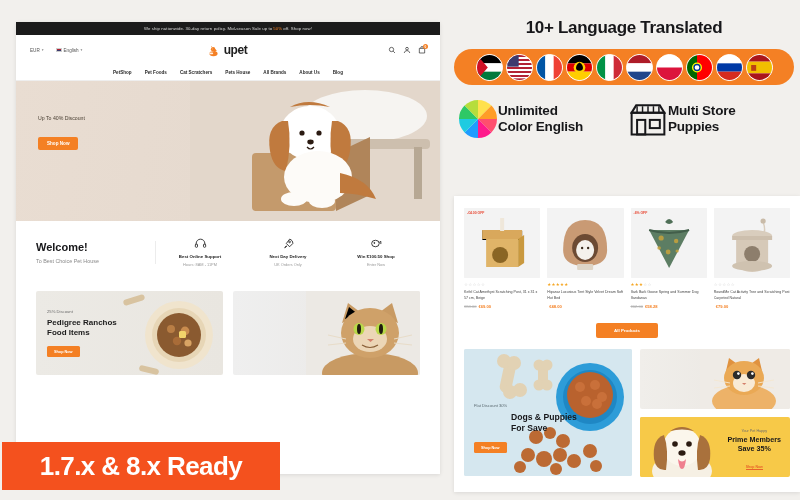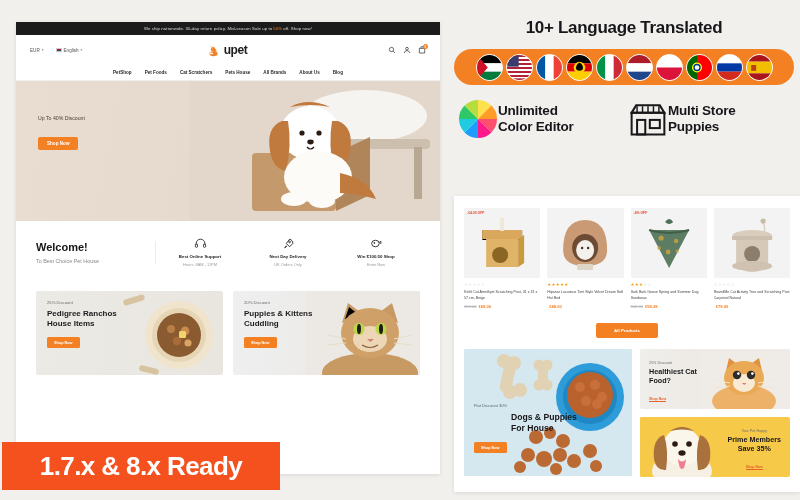--- a/index.html
+++ b/index.html
@@ -82,21 +82,21 @@
   .feat { flex: 1; text-align: center; }
   .feat svg { display: block; margin: 0 auto 4px; }
   .feat-t { font-size: 4.4px; font-weight: 700; color: #222; }
   .feat-s { font-size: 3.9px; color: #9b9b9b; margin-top: 3px; }
 
   
   .promos { display: flex; gap: 10px; padding: 8px 20px 0; }
   .promo { flex: 1; height: 84px; position: relative; overflow: hidden; border-radius: 2px; }
   .promo.one { background: linear-gradient(90deg,#eceae5 0%, #e9e6e0 100%); }
   .promo.two { background: linear-gradient(90deg,#efefef 0%, #e8e6e3 100%); }
-  .promo-copy { position: absolute; left: 11px; top: 9px; z-index: 3; }
+  .promo-copy { position: absolute; left: 11px; top: 18px; z-index: 3; }
   .promo-eyebrow { font-size: 4.2px; color: #6b6b6b; margin-bottom: 4px; }
   .promo-title { font-size: 8px; font-weight: 700; color: #1c1c1c; line-height: 1.2; }
   .btn-sm { display:inline-block; background: #f48024; color:#fff; font-size: 3.8px;
             font-weight: 600; border:none; padding: 3.5px 7px; border-radius: 1.5px; margin-top: 9px; cursor:pointer; }
   .promo-art { position: absolute; right: -6px; bottom: -10px; }
 
   
   .ribbon {
     position: absolute; left: 2px; top: 442px; width: 278px; height: 48px;
     background: #f4511e; display: flex; align-items: center; justify-content: center;
@@ -306,21 +306,21 @@
           <rect x="70" y="42" width="7" height="7" rx="1.5" fill="#f2d46a"></rect>
           <g fill="#d8c3a0">
             <rect x="14" y="8" width="22" height="6" rx="3" transform="rotate(-18 25 11)"></rect>
             <rect x="30" y="78" width="20" height="6" rx="3" transform="rotate(14 40 81)"></rect>
           </g>
         </svg>
         <div class="promo-copy">
           <div class="promo-eyebrow">25% Discount</div>
           <div class="promo-title">
             <div>Pedigree Ranchos</div>
-            <div>House Items</div>
+            <div>Food Items</div>
           </div>
           <button class="btn-sm">Shop Now</button>
         </div>
       </div>
 
       <div class="promo two">
         <svg class="promo-art" width="120" height="96" viewBox="0 0 120 96">
           <rect width="120" height="96" fill="#ece9e4"></rect>
           <ellipse cx="64" cy="84" rx="48" ry="20" fill="#c89a63"></ellipse>
           <path d="M36 34 l6 -20 16 12z" fill="#c89a63"></path>
@@ -334,28 +334,20 @@
           <ellipse cx="75" cy="40" rx="2" ry="5" fill="#201a10"></ellipse>
           <path d="M61 50 l3.5 3 3.5 -3z" fill="#d4806c"></path>
           <path d="M56 56 q8 5 16 0" stroke="#8a6038" stroke-width="1.2" fill="none"></path>
           <g stroke="#e8dcc8" stroke-width="1">
               <path d="M40 50 L22 46"></path>
               <path d="M40 54 L22 56"></path>
               <path d="M88 50 L106 46"></path>
               <path d="M88 54 L106 56"></path>
             </g>
         </svg>
-        <div class="promo-copy">
-          <div class="promo-eyebrow">20% Discount</div>
-          <div class="promo-title">
-            <div>Puppies &amp; Kittens</div>
-            <div>Cuddling</div>
-          </div>
-          <button class="btn-sm">Shop Now</button>
-        </div>
       </div>
     </div>
   </div>
 
   <div class="ribbon">
     <span class="ribbon-txt">1.7.x &amp; 8.x Ready</span>
   </div>
 
   <div class="right">
 
@@ -456,21 +448,21 @@
             <path d="M0 0 L19 0 A19 19 0 0 1 13.4 13.4 Z" fill="#ff4f6e"></path>
             <path d="M0 0 L13.4 13.4 A19 19 0 0 1 0 19 Z" fill="#ff1a8c"></path>
             <path d="M0 0 L0 19 A19 19 0 0 1 -13.4 13.4 Z" fill="#1f9cff"></path>
             <path d="M0 0 L-13.4 13.4 A19 19 0 0 1 -19 0 Z" fill="#1ecbe1"></path>
             <path d="M0 0 L-19 0 A19 19 0 0 1 -13.4 -13.4 Z" fill="#2ec866"></path>
             <path d="M0 0 L-13.4 -13.4 A19 19 0 0 1 0 -19 Z" fill="#b6dd3c"></path>
           </g>
         </svg>
         <div class="fcell-txt">
           <div>Unlimited</div>
-          <div>Color Editor</div>
+          <div>Color English</div>
         </div>
       </div>
       <div class="fcell">
         <svg width="40" height="38" viewBox="0 0 44 40" fill="none" stroke="#17171a" stroke-width="2.2">
           <path d="M4 13 L9 5 H35 L40 13 Z"></path>
           <path d="M4 13 h36 v24 h-36 z"></path>
           <path d="M10 13v0M16 13v0"></path>
           <g stroke-width="1.6">
               <path d="M10 6v7M16 6v7M22 6v7M28 6v7M34 6v7"></path>
             </g>
@@ -612,21 +604,21 @@
                 <circle cx="126" cy="102" r="7"></circle>
                 <circle cx="132" cy="117" r="6"></circle>
               <circle cx="56" cy="118" r="6"></circle>
                 <circle cx="92" cy="120" r="6"></circle>
             </g>
           </svg>
           <div class="bb-copy">
             <div class="bb-eyebrow">Flat Discount 30%</div>
             <div class="bb-title">
               <div>Dogs &amp; Puppies</div>
-              <div>For House</div>
+              <div>For Save</div>
             </div>
             <button class="btn-sm">Shop Now</button>
           </div>
         </div>
 
         <div class="side-col">
           <div class="sb cat">
             <svg width="90" height="60" viewBox="0 0 90 60" style="position:absolute;right:0;top:0">
               <rect width="90" height="60" fill="#efebe6"></rect>
               <path d="M26 22 l3 -13 11 8z" fill="#e0923f"></path>
@@ -639,28 +631,20 @@
               <circle cx="38.4" cy="24.6" r="1.3" fill="#fff"></circle>
                 <circle cx="52.4" cy="24.6" r="1.3" fill="#fff"></circle>
               <path d="M42 34 l2.2 2 2.2 -2z" fill="#d4806c"></path>
               <g stroke="#f4e6d0" stroke-width=".9">
                   <path d="M30 34 L14 31"></path>
                   <path d="M30 37 L14 39"></path>
                   <path d="M58 34 L74 31"></path>
                   <path d="M58 37 L74 39"></path>
                 </g>
             </svg>
-            <div class="sb-copy">
-              <div class="sb-eyebrow">25% Discount</div>
-              <div class="sb-title">
-                <div>Healthiest Cat</div>
-                <div>Food?</div>
-              </div>
-              <span class="btn-xs">Shop Now</span>
-            </div>
           </div>
 
           <div class="sb dog">
             <svg width="84" height="60" viewBox="0 0 84 60" style="position:absolute;left:0;top:0">
               <rect width="84" height="60" fill="#f7c948"></rect>
               <ellipse cx="42" cy="54" rx="30" ry="18" fill="#f6f0e4"></ellipse>
               <ellipse cx="42" cy="30" rx="19" ry="19" fill="#fbf6ec"></ellipse>
               <path d="M24 18 q-12 4 -10 24 q2 12 12 11 q3 -20 -2 -35z" fill="#a9713c"></path>
               <path d="M60 18 q12 4 10 24 q-2 12 -12 11 q-3 -20 2 -35z" fill="#a9713c"></path>
               <path d="M30 14 q12 -8 24 0 q-12 -3 -24 0z" fill="#a9713c"></path>

